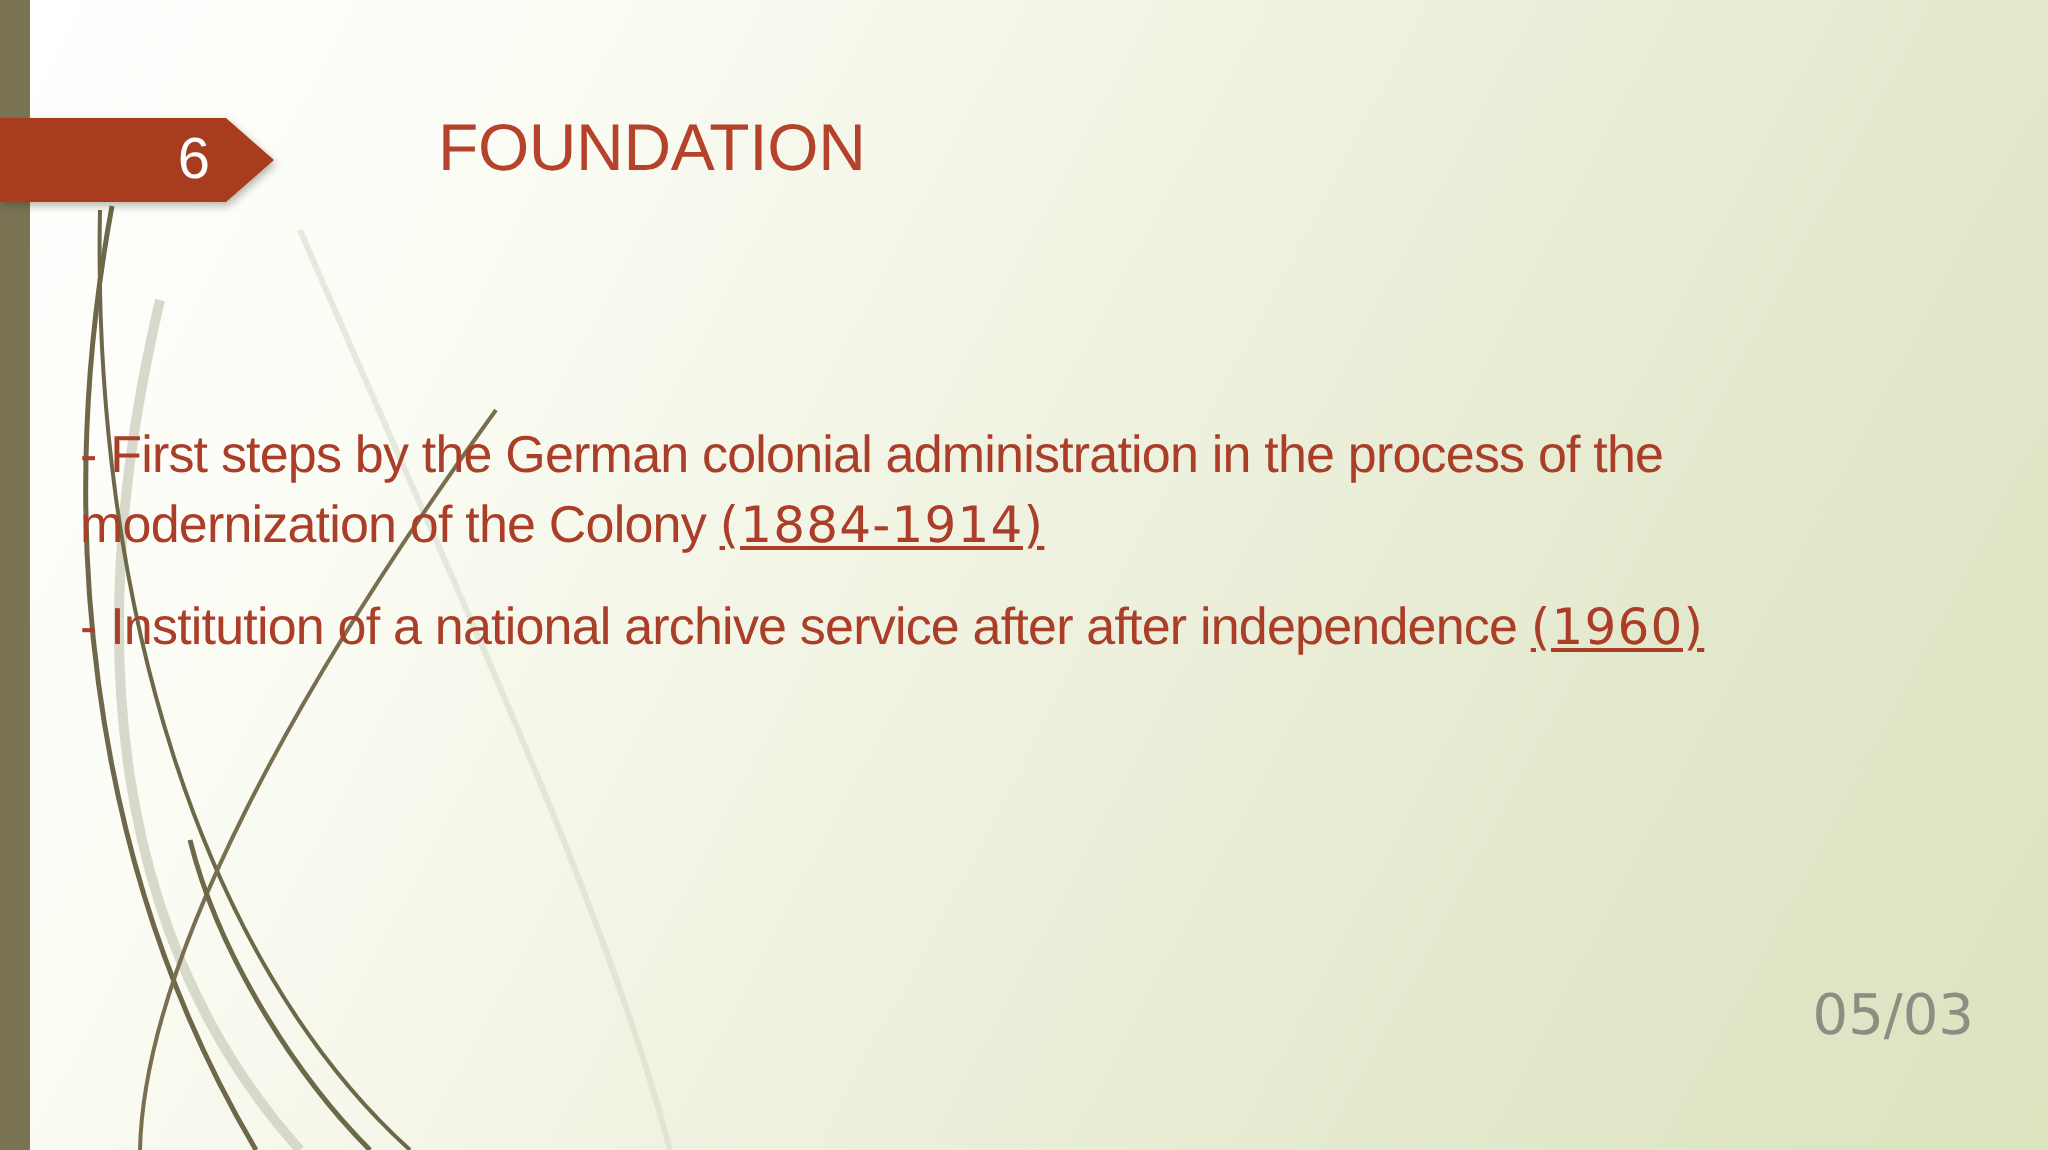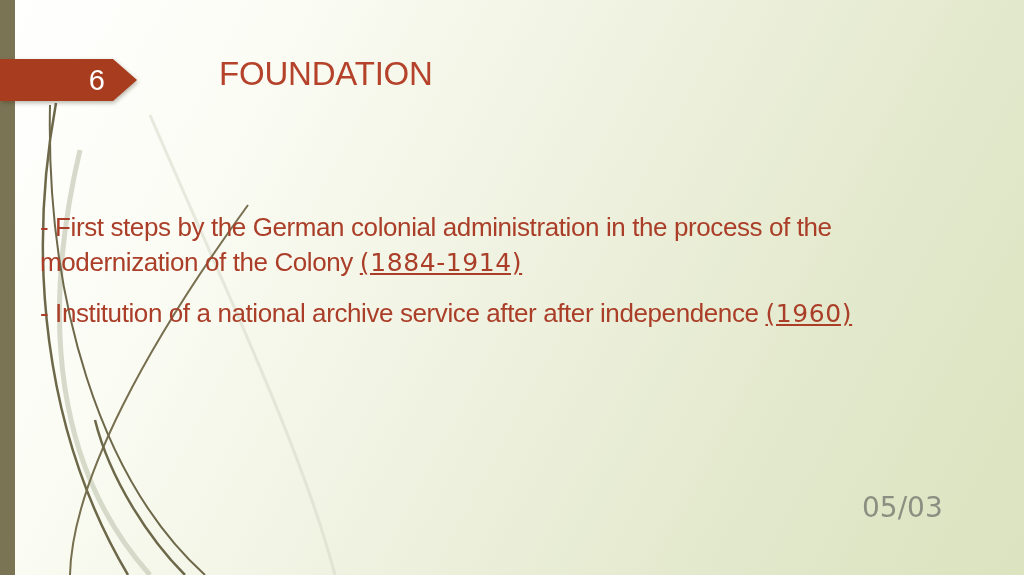--- a/index.html
+++ b/index.html
@@ -62,21 +62,21 @@
   .para-start { margin-top: 16px; }
   .year {
     font-family: "DejaVu Sans", sans-serif;
     font-size: 25px;
     letter-spacing: 0.6px;
     text-decoration: underline;
   }
   .date {
     position: absolute; left: 862px; top: 492px;
     width: 125px;
-    text-align: left;
+    text-align: right;
     color: var(--date-gray, #8b8e81);
     font-family: "DejaVu Sans", "Liberation Sans", sans-serif;
     font-size: 28px;
     line-height: 32px;
   }
 </style>
 </head>
 <body>
 
 <div class="slide">

